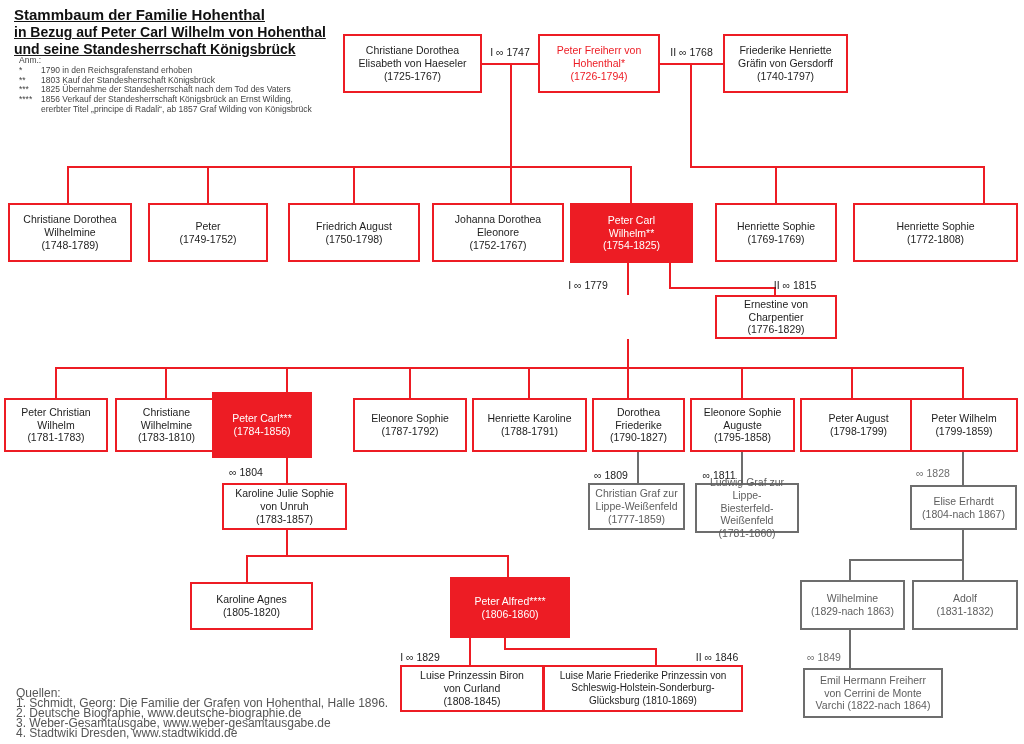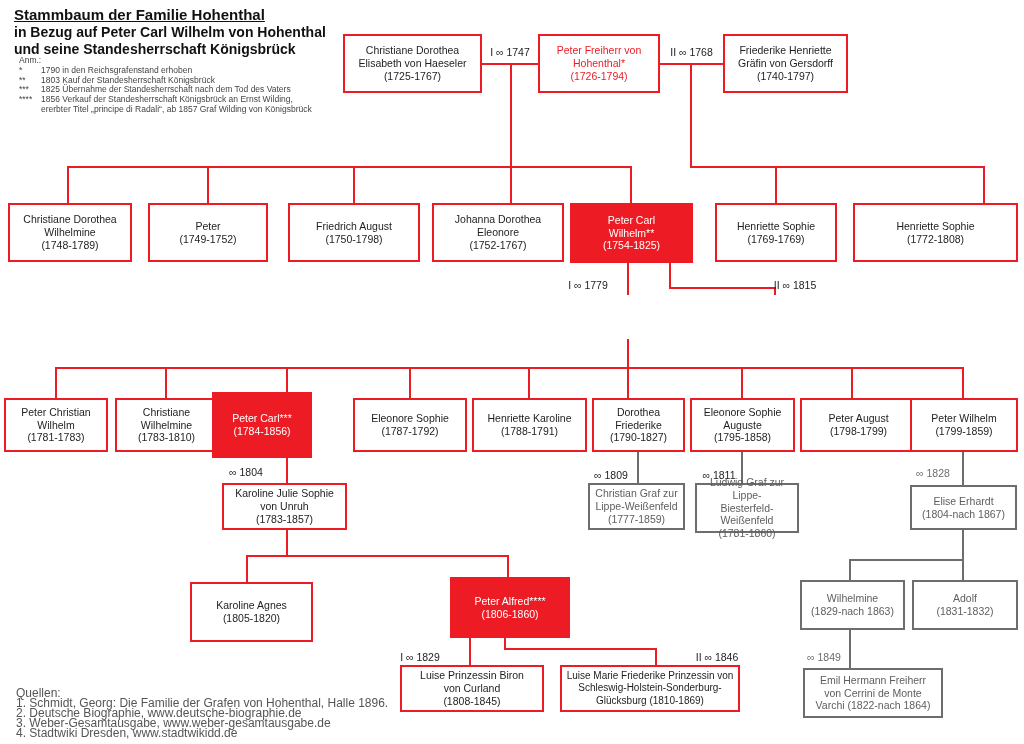--- a/index.html
+++ b/index.html
@@ -1,19 +1,19 @@
 <!DOCTYPE html>
 <html><head>
 <meta charset="utf-8">
 <style>
   html,body{margin:0;padding:0;background:#ffffff;}
   .stage{position:relative;width:1024px;height:744px;background:#ffffff;overflow:hidden;
          font-family:"Liberation Sans", sans-serif;color:#1d1d1d;}
   
-  .hdr{position:absolute;left:14px;top:6px;line-height:1.22;}
+  .hdr{position:absolute;left:14px;top:6px;line-height:1.22;text-decoration:underline;}
   .hdr .t{font-size:15px;font-weight:bold;text-decoration:underline;color:#111;}
   .hdr .s{font-size:14px;font-weight:bold;color:#111;}
   
   .anm{position:absolute;left:19px;top:56px;font-size:8.5px;color:#444;line-height:9.8px;}
   .anm .row{display:flex;}
   .anm .mk{width:22px;flex:0 0 22px;}
   
   .src{position:absolute;left:16px;top:688px;font-size:12px;color:#555;line-height:10px;}
   
   .box{position:absolute;box-sizing:border-box;background:#fff;border:2px solid #ed1c24;
@@ -152,20 +152,23 @@
 Eleonore
 (1752-1767)</div>
   <div class="box fill" style="left:570px;top:203px;width:123px;height:60px">Peter Carl
 Wilhelm**
 (1754-1825)</div>
   <div class="box" style="left:715px;top:203px;width:122px;height:59px">Henriette Sophie
 (1769-1769)</div>
   <div class="box" style="left:853px;top:203px;width:165px;height:59px">Henriette Sophie
 (1772-1808)</div>
 
+  <div class="box" style="left:715px;top:295px;width:122px;height:44px">Ernestine von
+Charpentier
+(1776-1829)</div>
 
   <div class="box" style="left:4px;top:398px;width:104px;height:54px">Peter Christian
 Wilhelm
 (1781-1783)</div>
   <div class="box" style="left:115px;top:398px;width:103px;height:54px">Christiane
 Wilhelmine
 (1783-1810)</div>
   <div class="box fill" style="left:212px;top:392px;width:100px;height:66px">Peter Carl***
 (1784-1856)</div>
   <div class="box" style="left:353px;top:398px;width:114px;height:54px">Eleonore Sophie
@@ -188,32 +191,32 @@
 (1783-1857)</div>
   <div class="box gray" style="left:588px;top:483px;width:97px;height:47px">Christian Graf zur
 Lippe-Weißenfeld
 (1777-1859)</div>
   <div class="box gray" style="left:695px;top:483px;width:104px;height:50px">Ludwig Graf zur Lippe-
 Biesterfeld-Weißenfeld
 (1781-1860)</div>
   <div class="box gray" style="left:910px;top:485px;width:107px;height:45px">Elise Erhardt
 (1804-nach 1867)</div>
 
-  <div class="box" style="left:190px;top:582px;width:123px;height:60px">Karoline Agnes
+  <div class="box" style="left:190px;top:582px;width:123px;height:48px">Karoline Agnes
 (1805-1820)</div>
   <div class="box fill" style="left:450px;top:577px;width:120px;height:61px">Peter Alfred****
 (1806-1860)</div>
   <div class="box gray" style="left:800px;top:580px;width:105px;height:50px">Wilhelmine
 (1829-nach 1863)</div>
   <div class="box gray" style="left:912px;top:580px;width:106px;height:50px">Adolf
 (1831-1832)</div>
 
   <div class="box" style="left:400px;top:665px;width:144px;height:47px">Luise Prinzessin Biron
 von Curland
 (1808-1845)</div>
-  <div class="box small" style="left:560px;top:665px;width:180px;height:47px">Luise Marie Friederike Prinzessin von
+  <div class="box small" style="left:543px;top:665px;width:200px;height:47px">Luise Marie Friederike Prinzessin von
 Schleswig-Holstein-Sonderburg-
 Glücksburg (1810-1869)</div>
   <div class="box gray" style="left:803px;top:668px;width:140px;height:50px">Emil Hermann Freiherr
 von Cerrini de Monte
 Varchi (1822-nach 1864)</div>
 
 </div>
 
 </body></html>

